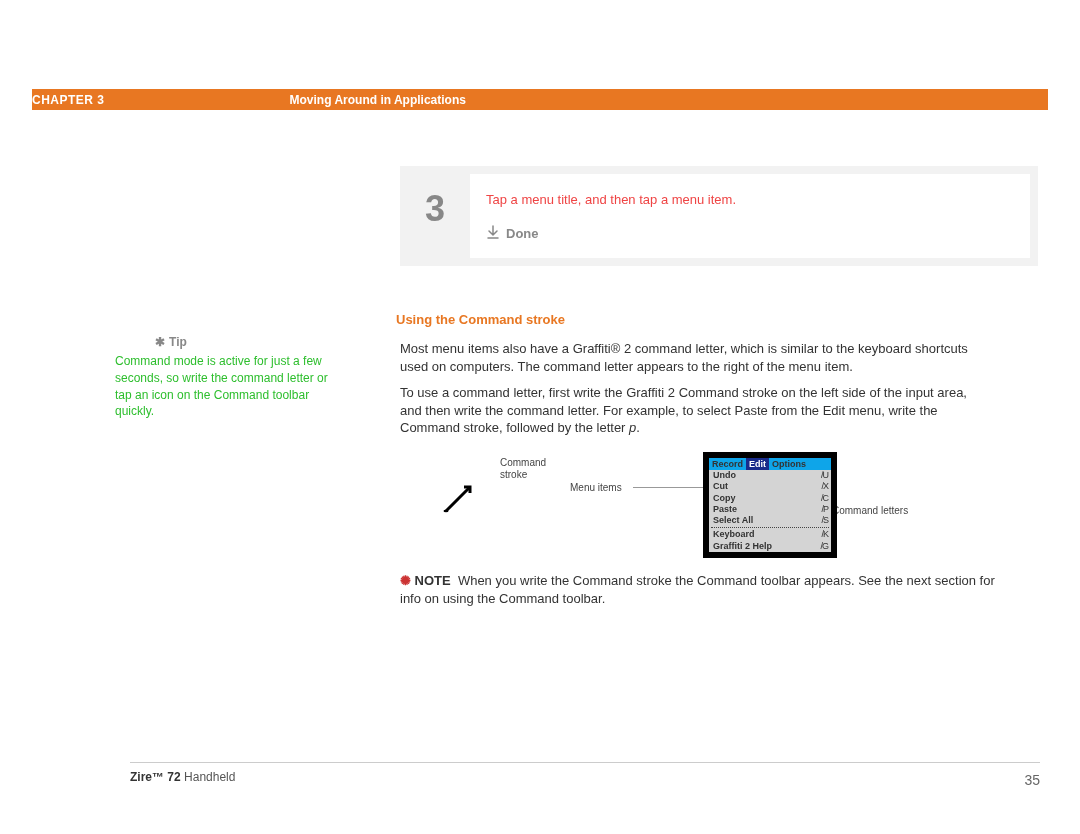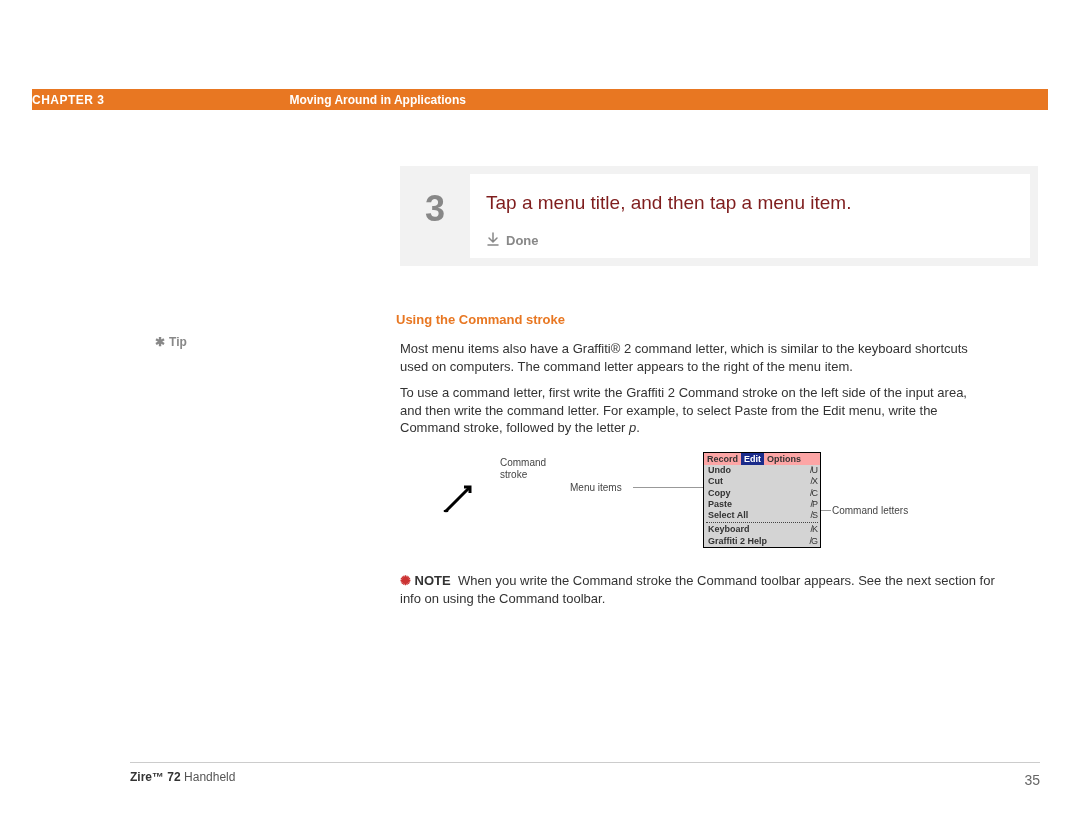--- a/index.html
+++ b/index.html
@@ -18,21 +18,21 @@
 
   .step-box {
     position:absolute; top:166px; left:400px; width:638px; height:100px;
     background:#f2f2f2; display:flex;
   }
   .step-num {
     width:70px; display:flex; align-items:flex-start; justify-content:center;
     font-size:36px; color:#888; font-weight:bold; padding-top:22px;
   }
   .step-body { flex:1; background:#fff; margin:8px 8px 8px 0; padding:18px 14px 10px 16px; }
-  .step-text { font-size:19px; color:#7f1d1d; }
+  .step-text { font-size:13px; color:#ef4444; }
   .done-line { margin-top:18px; color:#888; font-weight:bold; font-size:13px; display:flex; align-items:center; }
   .done-icon { margin-right:6px; font-size:15px; }
 
   .section-head {
     position:absolute; top:312px; left:396px;
     font-size:13px; font-weight:bold; color:#e87722;
   }
   .para1 { position:absolute; top:340px; left:400px; width:590px; line-height:1.35; color:#333; }
   .para2 { position:absolute; top:384px; left:400px; width:590px; line-height:1.35; color:#333; }
   .para2 em { font-style:italic; }
@@ -45,22 +45,22 @@
   
   .fig { position:absolute; top:445px; left:400px; width:640px; height:120px; }
   .fig-cslabel { position:absolute; top:12px; left:100px; font-size:10px; color:#444; line-height:1.2; }
   .fig-stroke { position:absolute; top:38px; left:40px; width:36px; height:34px; }
   .fig-menuitems { position:absolute; top:37px; left:170px; font-size:10px; color:#444; }
   .fig-menuitems-line { position:absolute; top:42px; left:233px; width:70px; height:1px; background:#999; }
   .fig-cletters { position:absolute; top:60px; left:432px; font-size:10px; color:#444; }
   .fig-cletters-line { position:absolute; top:65px; left:413px; width:18px; height:1px; background:#999; }
 
   .menu-panel {
-    position:absolute; top:7px; left:303px; width:118px;
-    border:1px solid #000000; background:#fca5a5; font-size:9px;
+    position:absolute; top:7px; left:303px; width:134px;
+    border:6px solid #000000; background:#0ea5e9; font-size:9px;
   }
   .menu-tabs { display:flex; }
   .menu-tab { padding:1px 3px; font-weight:bold; }
   .menu-tab.active { background:#1a2b8a; color:#fff; }
   .menu-list { background:#d4d4d4; }
   .menu-row { display:flex; justify-content:space-between; padding:0 3px 0 4px; font-weight:bold; line-height:1.25; }
   .menu-row .sc { font-weight:normal; letter-spacing:-1px; }
   .menu-divider { border-top:1px dotted #444; margin:1px 2px; }
 
   .note-block { position:absolute; top:572px; left:400px; width:600px; line-height:1.35; color:#333; font-size:13px; }
@@ -98,20 +98,21 @@
 <div class="section-head">Using the Command stroke</div>
 <div class="para1">Most menu items also have a Graffiti® 2 command letter, which is similar to the keyboard shortcuts used on computers. The command letter appears to the right of the menu item.</div>
 <div class="para2">
   <span>To use a command letter, first write the Graffiti 2 Command stroke on the left side of the input area, and then write the command letter. For example, to select Paste from the Edit menu, write the Command stroke, followed by the letter </span><em>p</em><span>.</span>
 </div>
 
 <div class="tip-block">
   <div class="tip-title">
     <span class="tip-star">✱</span><span>Tip</span>
   </div>
+  <div class="tip-body">Command mode is active for just a few seconds, so write the command letter or tap an icon on the Command toolbar quickly.</div>
 </div>
 
 <div class="fig">
   <div class="fig-cslabel">
     <span>Command<br>stroke</span>
   </div>
   <svg class="fig-stroke" viewBox="0 0 36 34">
     <path d="M6 28 L30 4" stroke="#000" stroke-width="3" fill="none"></path>
     <path d="M24 4 L30 4 L30 10" stroke="#000" stroke-width="3" fill="none"></path>
     <ellipse cx="6" cy="28" rx="2.5" ry="1.2" fill="#000"></ellipse>

